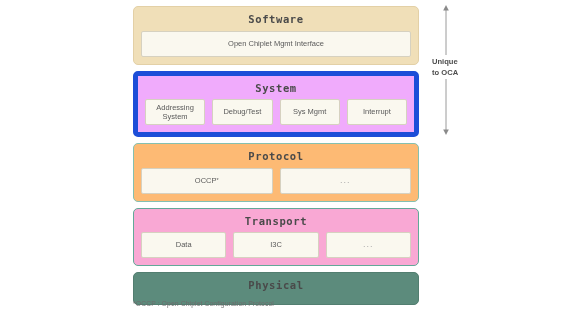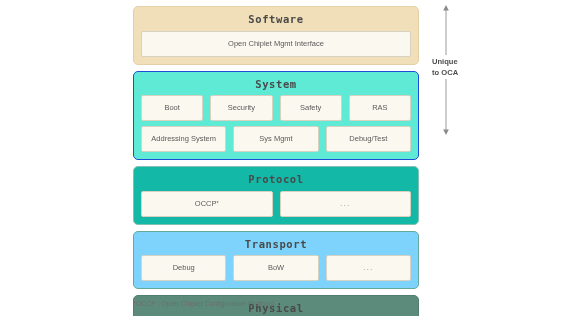--- a/index.html
+++ b/index.html
@@ -64,23 +64,23 @@
     line-height: 1.28;
     color: #5a5a5a;
     padding: 2px 3px;
     box-sizing: border-box;
   }
   .cell.ellipsis { color: #a9a9a9; font-size: 9px; letter-spacing: 1px; }
   .cell sup { font-size: 5.5px; vertical-align: super; }
 
   
   .layer-software  { background: #f0dfb8; border: 1px solid #e3d0a6; }
-  .layer-system    { background: #5eead4; border: 1px solid #1d4ed8; }
-  .layer-protocol  { background: #14b8a6; border: 1px solid #84c0b1; }
-  .layer-transport { background: #7dd3fc; border: 1px solid #62a998; }
+  .layer-system    { background: #f0abfc; border: 5px solid #1d4ed8; }
+  .layer-protocol  { background: #fdba74; border: 1px solid #84c0b1; }
+  .layer-transport { background: #f9a8d4; border: 1px solid #62a998; }
   .layer-physical  { background: #5c8b7c; border: 1px solid #527e70; }
 
   .layer-software .cell,
   .layer-system .cell,
   .layer-protocol .cell,
   .layer-transport .cell,
   .layer-physical .cell { border-color: #d6d1c0; }
 
   #footnote {
     position: absolute;
@@ -119,46 +119,41 @@
 <div id="stack-root">
     <div class="layer layer-software">
       <div class="layer-title">Software</div>
       <div class="row">
         <div class="cell">Open Chiplet Mgmt Interface</div>
       </div>
     </div>
     <div class="layer layer-system">
       <div class="layer-title">System</div>
       <div class="row">
-        <div class="cell">Boot</div>
-        <div class="cell">Security</div>
-        <div class="cell">Safety</div>
-        <div class="cell">RAS</div>
-      </div>
-      <div class="row">
         <div class="cell">Addressing System</div>
+        <div class="cell">Debug/Test</div>
         <div class="cell">Sys Mgmt</div>
-        <div class="cell">Debug/Test</div>
+        <div class="cell">Interrupt</div>
       </div>
     </div>
     <div class="layer layer-protocol">
       <div class="layer-title">Protocol</div>
       <div class="row">
         <div class="cell">
           <span>OCCP</span>
           <sup>*</sup>
         </div>
         <div class="cell ellipsis">...</div>
       </div>
     </div>
     <div class="layer layer-transport">
       <div class="layer-title">Transport</div>
       <div class="row">
-        <div class="cell">Debug</div>
-        <div class="cell">BoW</div>
+        <div class="cell">Data</div>
+        <div class="cell">I3C</div>
         <div class="cell ellipsis">...</div>
       </div>
     </div>
     <div class="layer layer-physical">
       <div class="layer-title">Physical</div>
     </div>
   </div>
 
 <div id="footnote">*OCCP : Open Chiplet Configuration Protocol</div>
 

